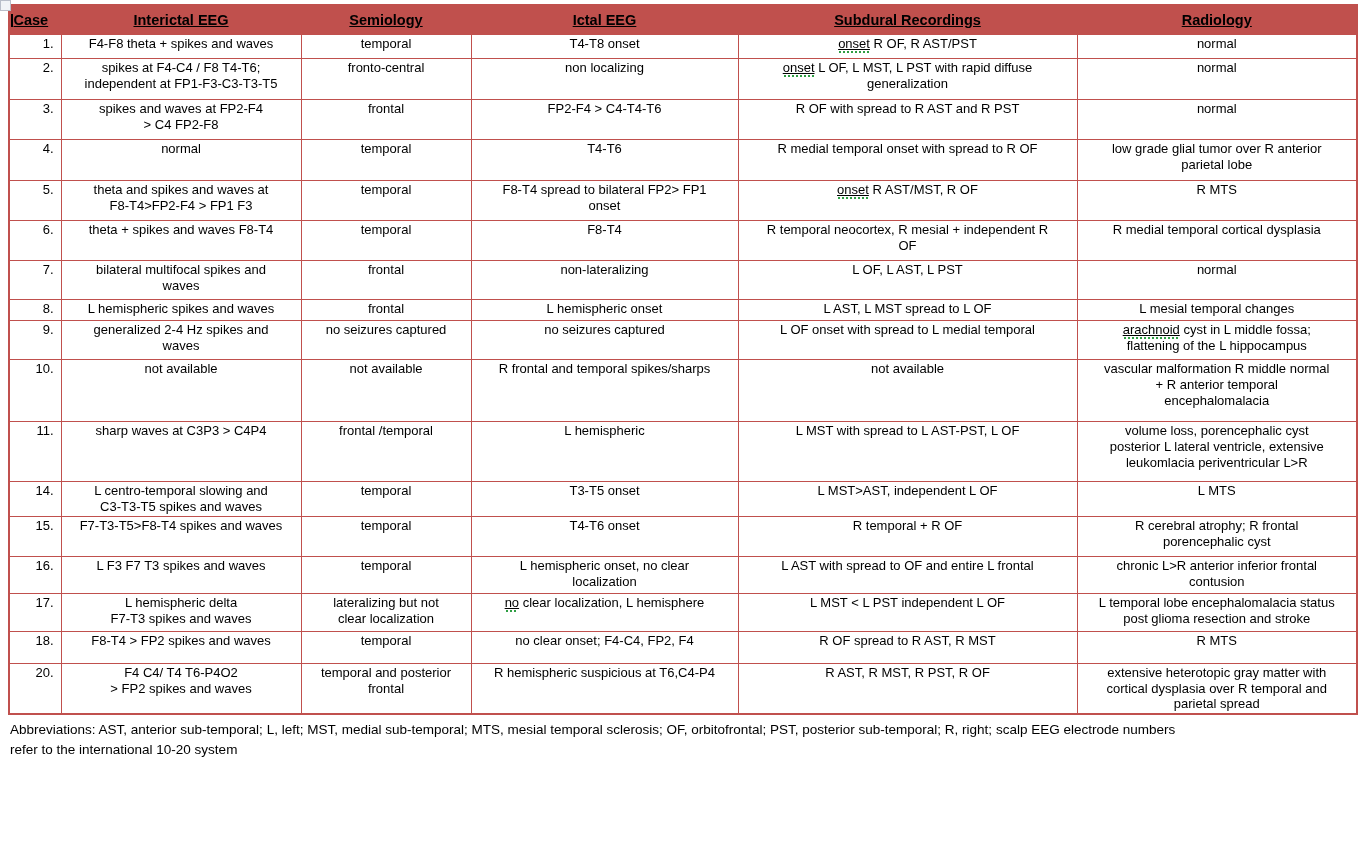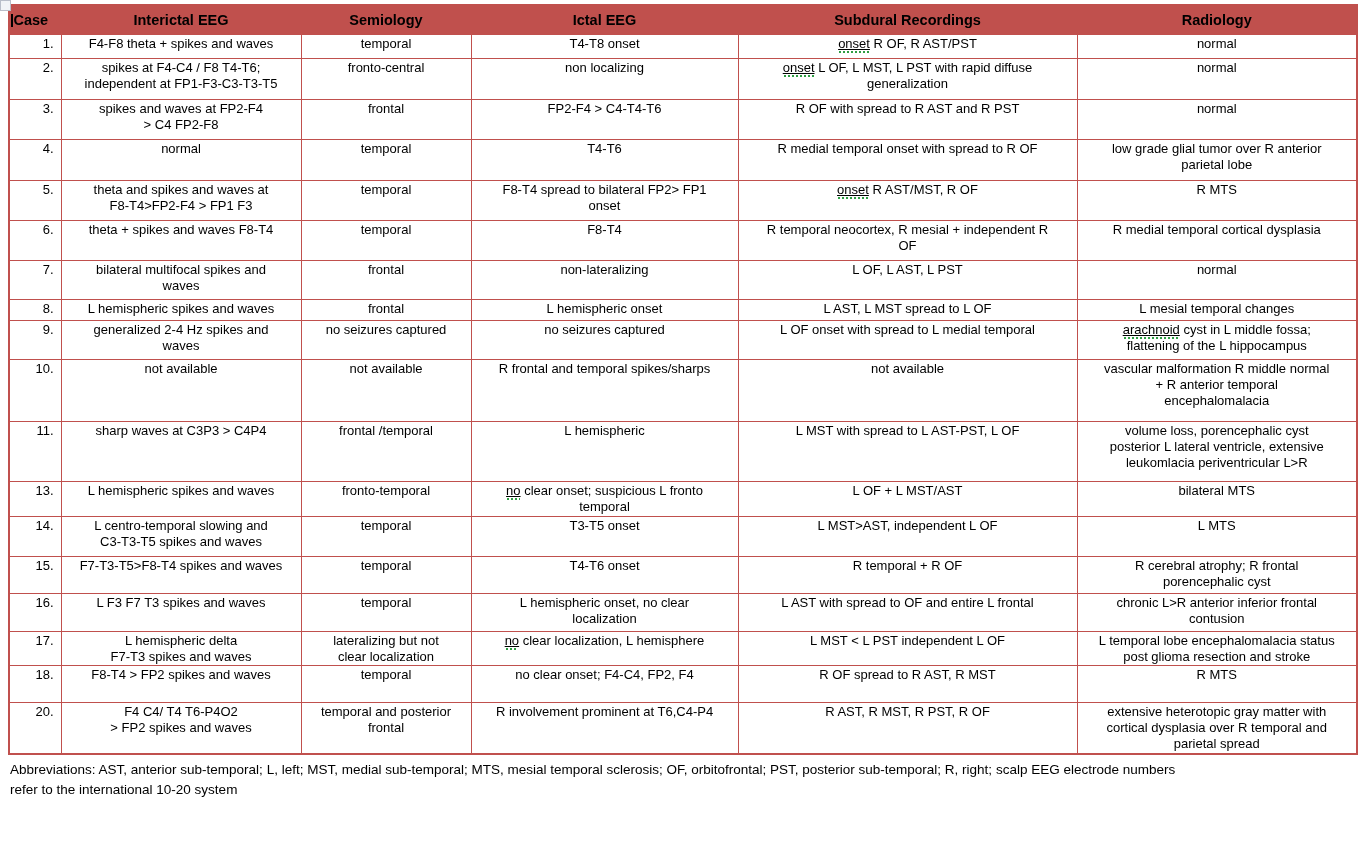--- a/index.html
+++ b/index.html
@@ -1,19 +1,19 @@
 <!DOCTYPE html>
 <html><head>
 <meta charset="utf-8">
 <style>
   html,body{margin:0;padding:0;background:#ffffff;}
   body{font-family:"Liberation Sans","DejaVu Sans",sans-serif;color:#000;width:1364px;height:850px;position:relative;overflow:hidden;}
   .handle{position:absolute;left:0;top:0;width:9px;height:9px;border:1px solid #b9bdc9;background:#f2f3f7;}
   table.main{border-collapse:collapse;table-layout:fixed;width:1348px;margin:4px 0 0 8px;border:2.5px solid #C0504D;}
-  th{background:#C0504D;border:1px solid #C0504D;color:#000;font-weight:bold;font-size:14.5px;padding:3px 4px;text-align:center;height:22px;}
+  th{background:#C0504D;border:1px solid #C0504D;color:#000;font-weight:bold;font-size:14.5px;padding:3px 4px;text-align:center;height:22px;text-decoration:underline;}
   th.case-h{text-align:left;padding-left:1px;}
   td{border:1.5px solid #C0504D;font-size:13px;line-height:1.22;padding:1px 4px;text-align:center;vertical-align:top;white-space:pre-line;word-wrap:break-word;}
   td.case{text-align:right;padding-right:7px;white-space:nowrap;}
   .cursor{display:inline-block;width:1.5px;height:13px;background:#000;vertical-align:-2px;margin-right:1px;}
   .flag{position:relative;text-decoration:underline;}
   .flag::after{content:"";position:absolute;left:1px;right:1px;bottom:-2px;height:2px;
     background:repeating-linear-gradient(90deg,#2f9e44 0 2px,transparent 2px 4px);}
   tbody tr:nth-child(1){height:24px}  tbody tr:nth-child(2){height:41px}
   tbody tr:nth-child(3){height:40px}  tbody tr:nth-child(4){height:41px}
   tbody tr:nth-child(5){height:40px}  tbody tr:nth-child(6){height:40px}
@@ -147,29 +147,20 @@
         <td class="case">11.</td>
         <td>sharp waves at C3P3 &gt; C4P4</td>
         <td>frontal /temporal</td>
         <td>L hemispheric</td>
         <td>L MST with spread to L AST-PST, L OF</td>
         <td>volume loss, porencephalic cyst
 posterior L lateral ventricle, extensive
 leukomlacia periventricular  L&gt;R</td>
       </tr>
       <tr>
-        <td class="case">13.</td>
-        <td>L hemispheric spikes and waves</td>
-        <td>fronto-temporal</td>
-        <td><span class="flag">no</span> clear onset; suspicious L fronto
-temporal</td>
-        <td>L OF + L MST/AST</td>
-        <td>bilateral MTS</td>
-      </tr>
-      <tr>
         <td class="case">14.</td>
         <td>L centro-temporal slowing and
 C3-T3-T5 spikes and waves</td>
         <td>temporal</td>
         <td>T3-T5 onset</td>
         <td>L MST&gt;AST, independent L OF</td>
         <td>L MTS</td>
       </tr>
       <tr>
         <td class="case">15.</td>
@@ -208,21 +199,21 @@
         <td>no clear onset; F4-C4, FP2, F4</td>
         <td>R OF spread to R AST, R MST</td>
         <td>R MTS</td>
       </tr>
       <tr>
         <td class="case">20.</td>
         <td>F4 C4/ T4 T6-P4O2
 &gt; FP2 spikes and waves</td>
         <td>temporal and posterior
 frontal</td>
-        <td>R involvement prominent at T6,C4-P4</td>
+        <td>R hemispheric suspicious at T6,C4-P4</td>
         <td>R AST, R MST, R PST, R OF</td>
         <td>extensive heterotopic gray matter with
 cortical dysplasia over R temporal and
 parietal spread</td>
       </tr>
     </tbody>
 </table>
 
 <div class="footer">Abbreviations: AST, anterior sub-temporal; L, left; MST, medial sub-temporal; MTS, mesial temporal sclerosis; OF, orbitofrontal; PST, posterior sub-temporal; R, right; scalp EEG electrode numbers
 refer to the international 10-20 system</div>

